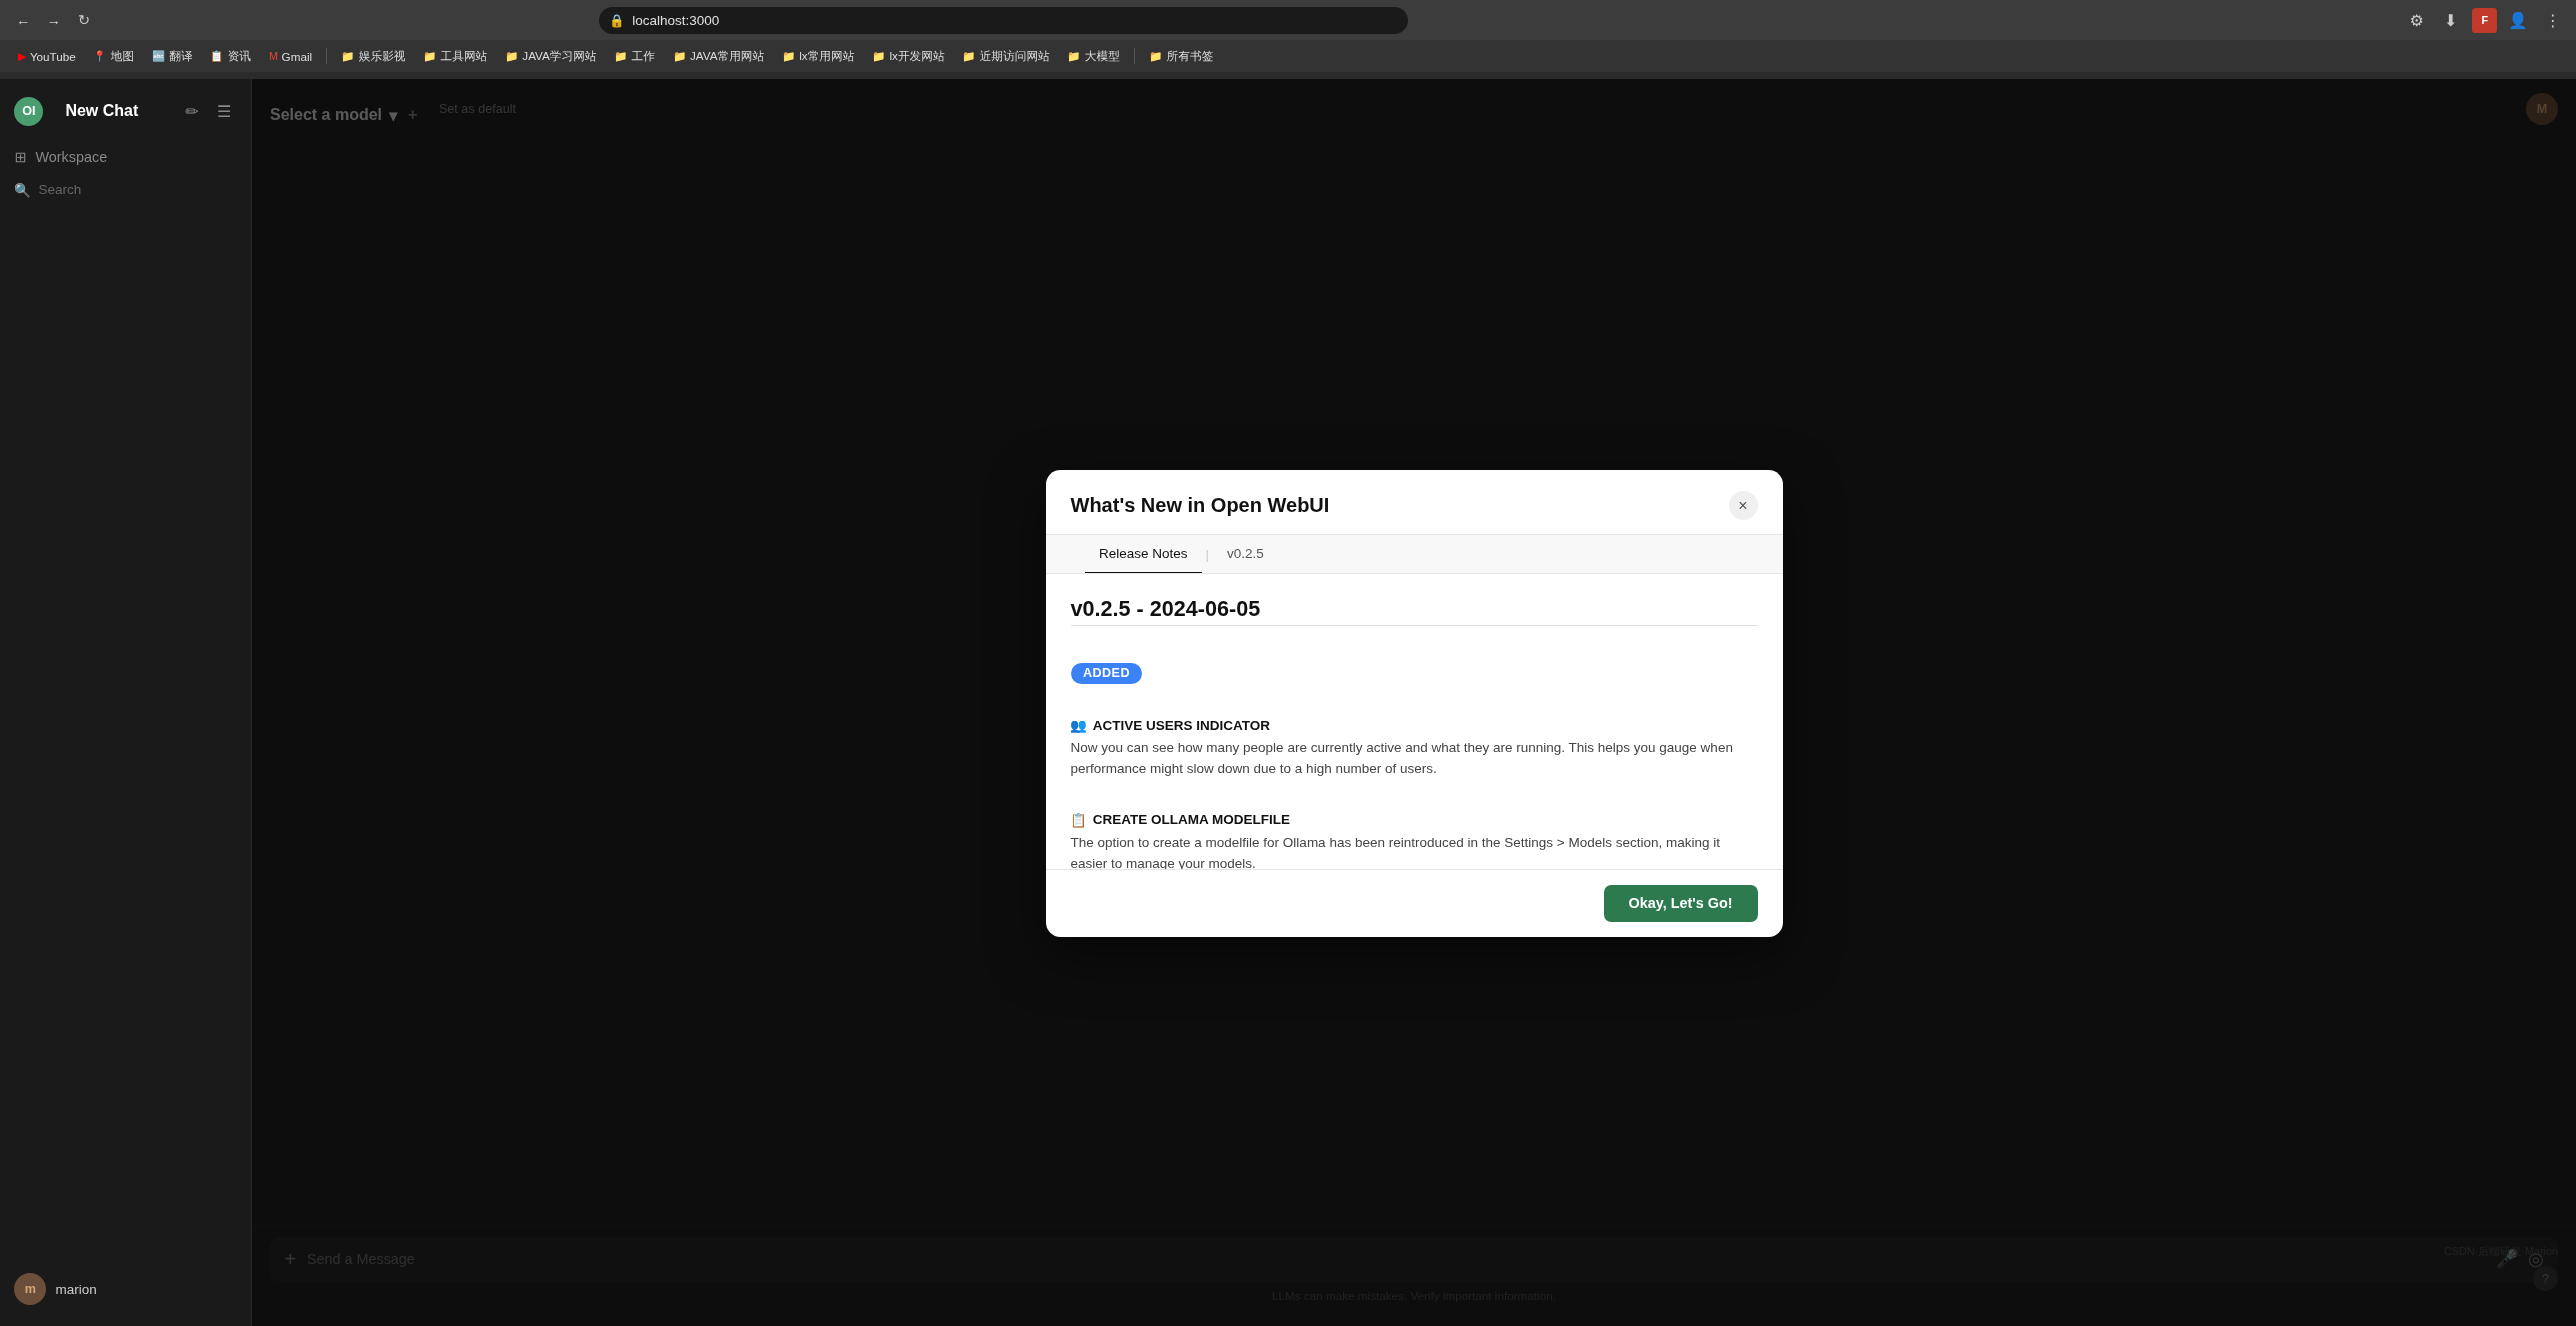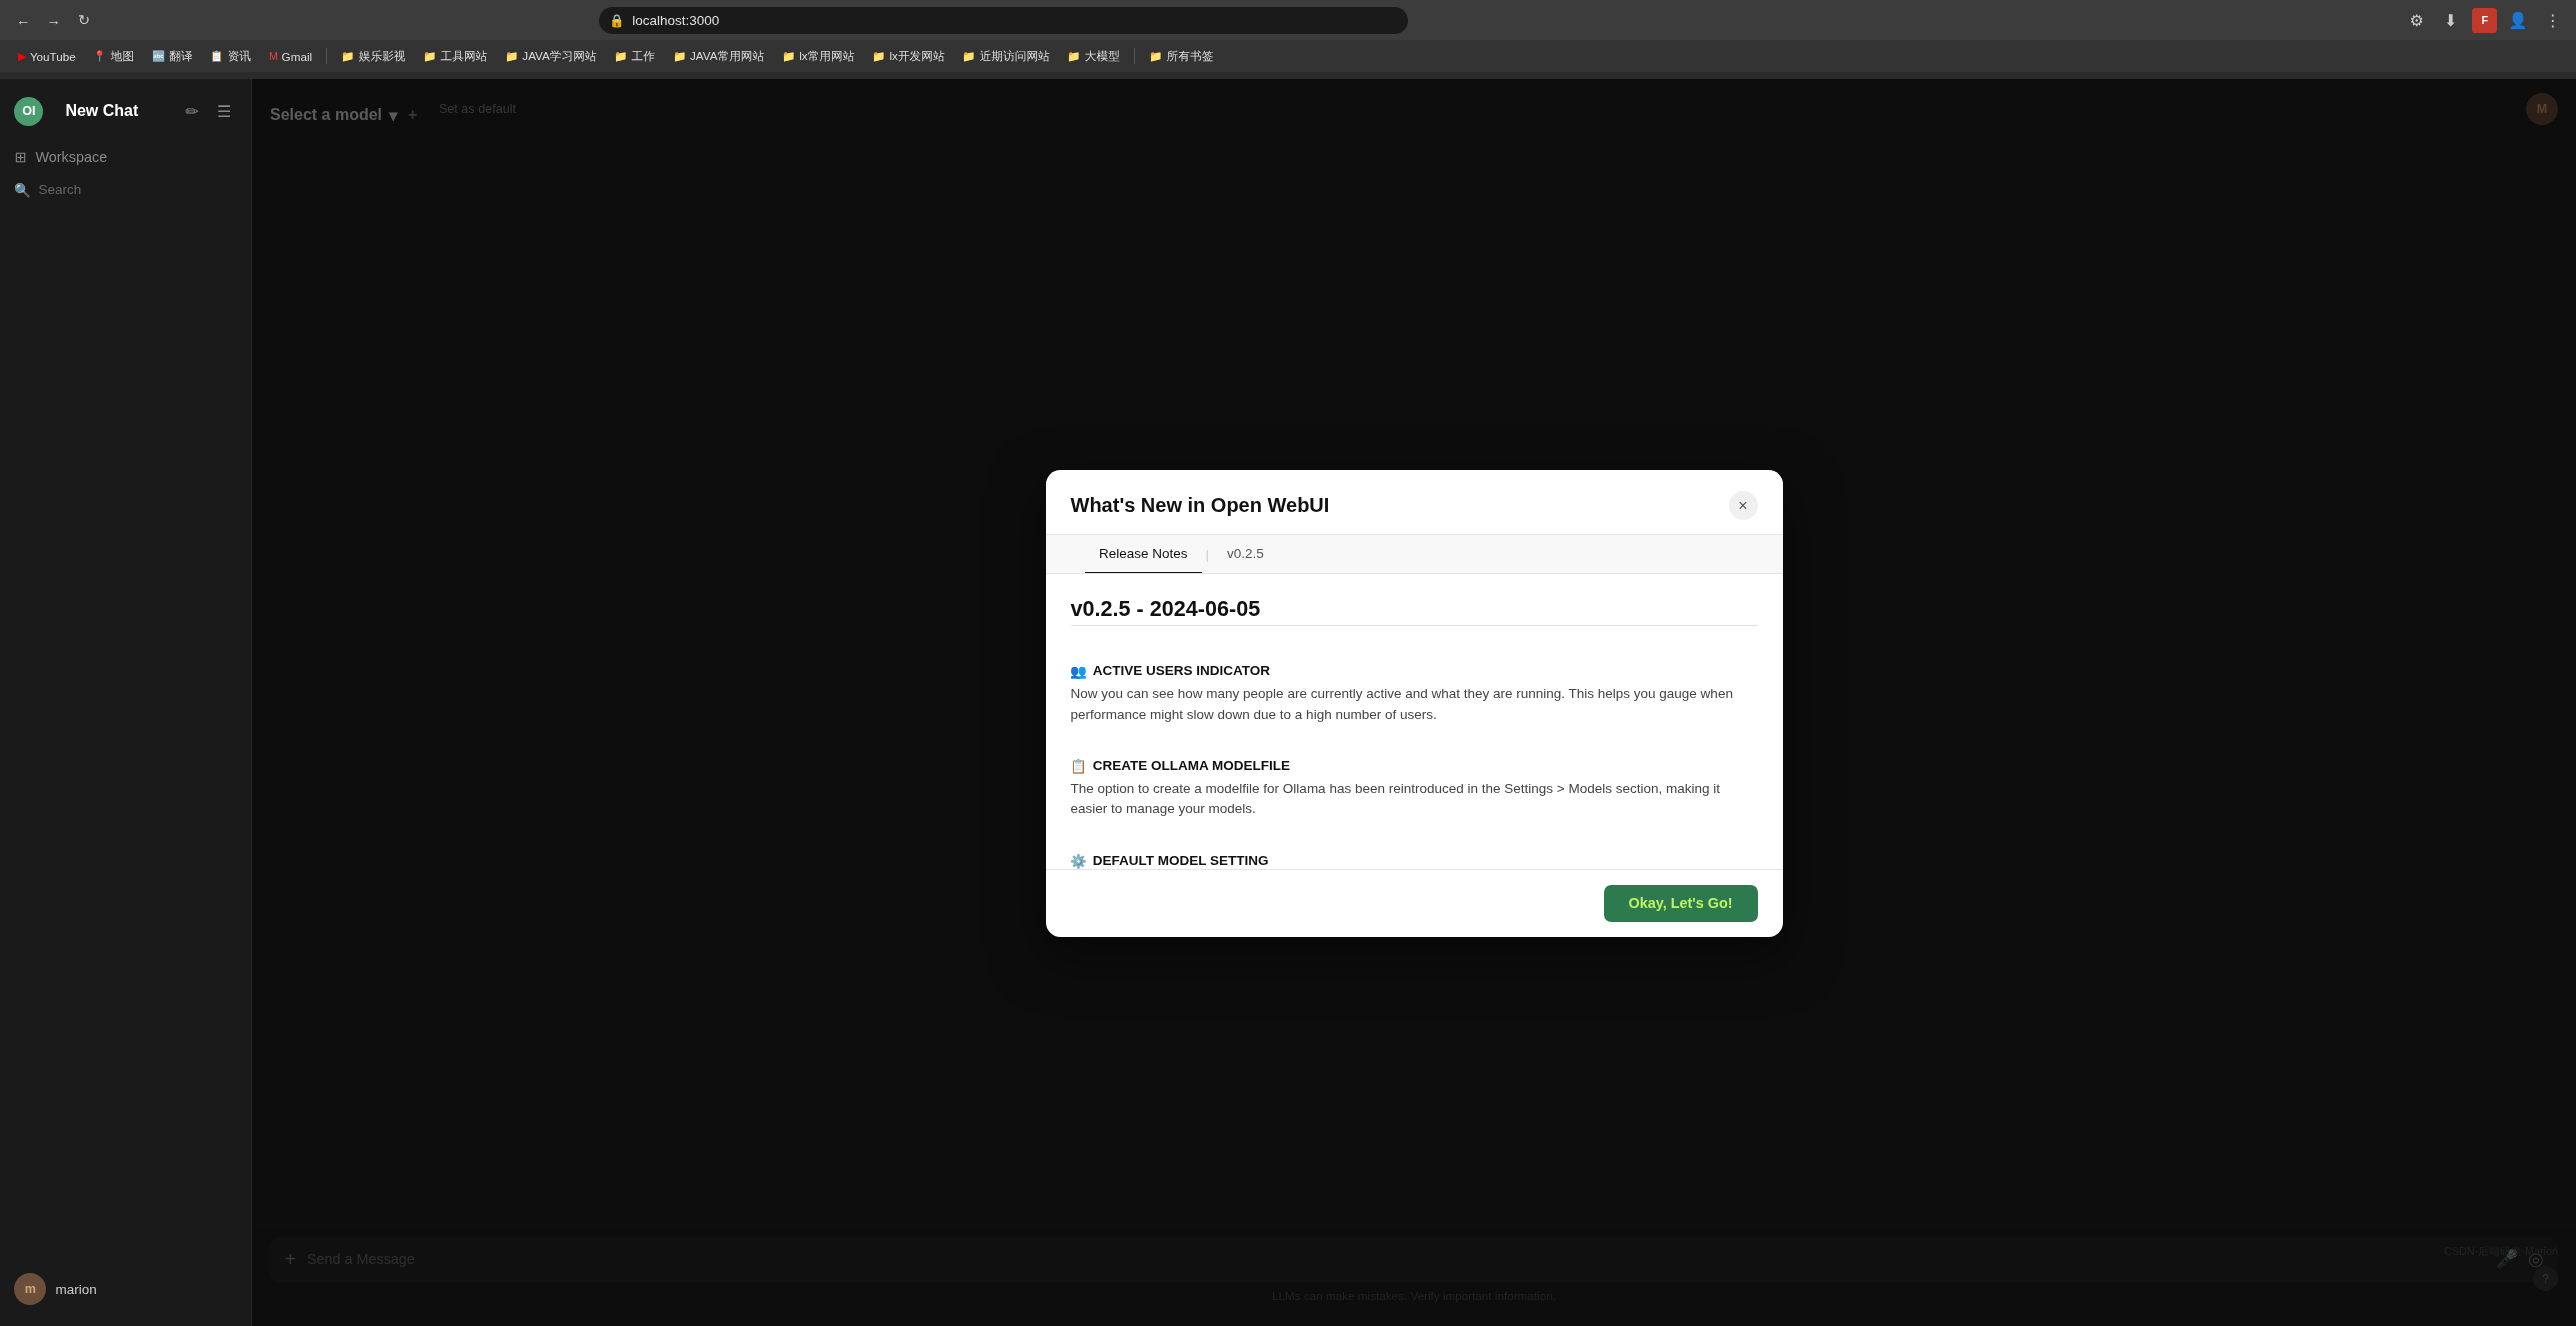--- a/index.html
+++ b/index.html
@@ -82,21 +82,21 @@
     .release-date { font-size: 21.6px; font-weight: 700; color: #111; margin-bottom: 3.6px; }
     .section-divider { border: none; border-top: 0.9px solid #e0e0e0; margin: 3.6px 0; }
 
     .badge { display: inline-block; padding: 3.6px 12.6px; border-radius: 18px; font-size: 12.6px; font-weight: 700; letter-spacing: 0.4px; }
     .badge-added { background: #3b82f6; color: white; }
 
     .feature-item { display: flex; flex-direction: column; gap: 5.4px; }
     .feature-title { font-size: 13.5px; font-weight: 700; color: #111; display: flex; align-items: center; gap: 5.4px; }
     .feature-desc { font-size: 13.5px; color: #444; line-height: 1.5; }
 
-    .ok-btn { background: #2d7a4f; color: #bef264; border: none; border-radius: 7.2px; padding: 10.8px 25px; font-size: 14.4px; font-weight: 600; cursor: pointer; }
+    .ok-btn { background: #2d7a4f; color: #ffffff; border: none; border-radius: 7.2px; padding: 10.8px 25px; font-size: 14.4px; font-weight: 600; cursor: pointer; }
 
     
     .modal-body::-webkit-scrollbar { width: 5.4px; }
     .modal-body::-webkit-scrollbar-track { background: #f0f0f0; }
     .modal-body::-webkit-scrollbar-thumb { background: #ccc; border-radius: 2.7px; }
 
     
     .bottom-right-panel { position: absolute; bottom: 36px; right: 18px; display: flex; flex-direction: column; align-items: flex-end; gap: 7.2px; }
     .csdn-label { color: #555; font-size: 10.8px; }
     .help-btn { width: 25px; height: 25px; border-radius: 50%; background: #3a3a3a; display: flex; align-items: center; justify-content: center; color: #888; font-size: 12.6px; cursor: pointer; }
@@ -255,20 +255,23 @@
           <span class="modal-tab-separator">|</span>
           <div class="modal-tab">
             <span>v0.2.5</span>
           </div>
         </div>
         <div class="modal-body">
           <div>
             <span class="release-date">v0.2.5 - 2024-06-05</span>
             <hr class="section-divider">
           </div>
+          <div>
+            <span class="badge badge-added">ADDED</span>
+          </div>
           <div class="feature-item">
             <div class="feature-title">
               <span>👥</span>
               <span>ACTIVE USERS INDICATOR</span>
             </div>
             <div class="feature-desc">Now you can see how many people are currently active and what they are running. This helps you gauge when performance might slow down due to a high number of users.</div>
           </div>
           <div class="feature-item">
             <div class="feature-title">
               <span>📋</span>

